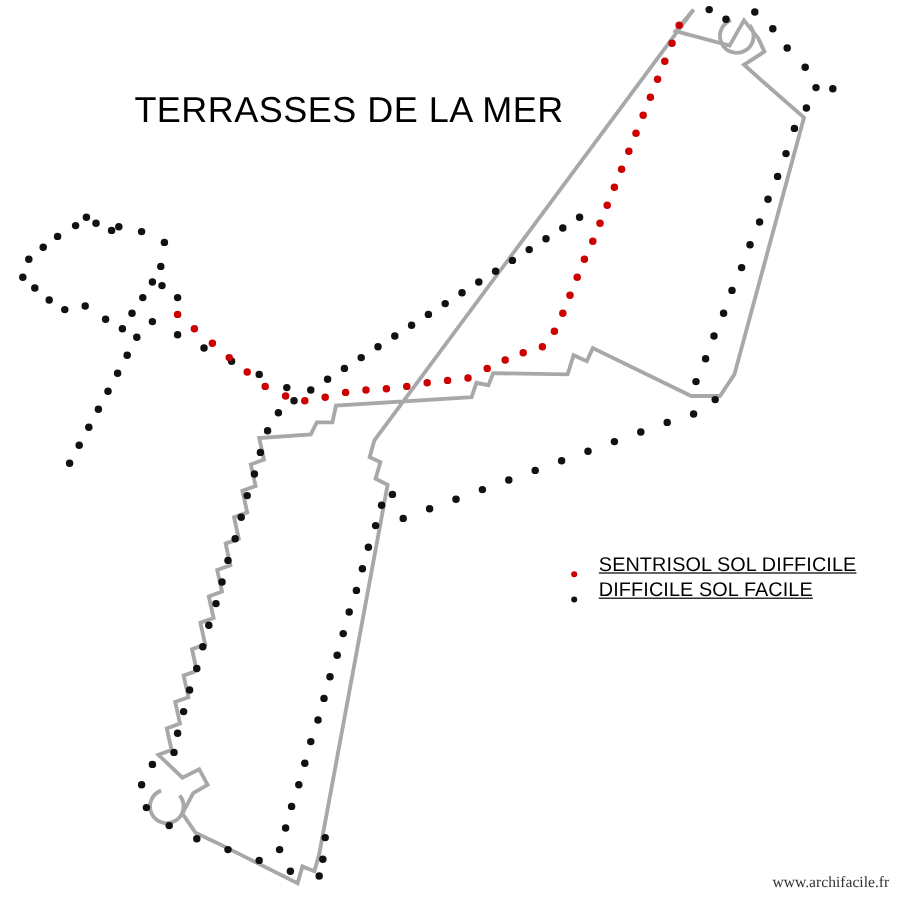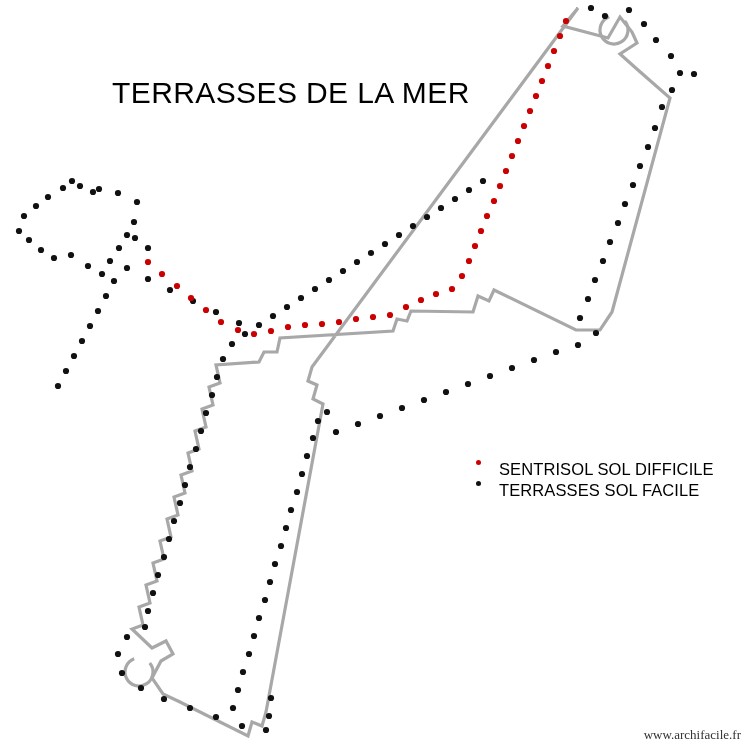--- a/index.html
+++ b/index.html
@@ -37,22 +37,23 @@
     white-space: nowrap;
   }
   .legend {
     position: absolute;
     left: 476px;
     top: 460px;
     width: 260px;
   }
   .legend-row {
     display: flex;
-    align-items: flex-start;
+    align-items: flex-end;
     height: 21px;
+    text-decoration: underline;
   }
   .legend-swatch {
     width: 16px;
     display: flex;
     justify-content: flex-start;
     align-items: center;
     flex: 0 0 16px;
   }
   .legend-dot {
     width: 5px;
@@ -275,18 +276,18 @@
     <div class="legend-row">
       <span class="legend-swatch">
         <span class="legend-dot" id="legend-dot-0" style="background: rgb(204, 0, 0);"></span>
       </span>
       <span class="legend-label">SENTRISOL SOL DIFFICILE</span>
     </div>
     <div class="legend-row">
       <span class="legend-swatch">
         <span class="legend-dot" id="legend-dot-1" style="background: rgb(17, 17, 17);"></span>
       </span>
-      <span class="legend-label">TERRASSES SOL FACILE</span>
+      <span class="legend-label">DIFFICILE SOL FACILE</span>
     </div>
   </div>
 
   <div class="watermark">www.archifacile.fr</div>
 </div>
 
 </body></html>

